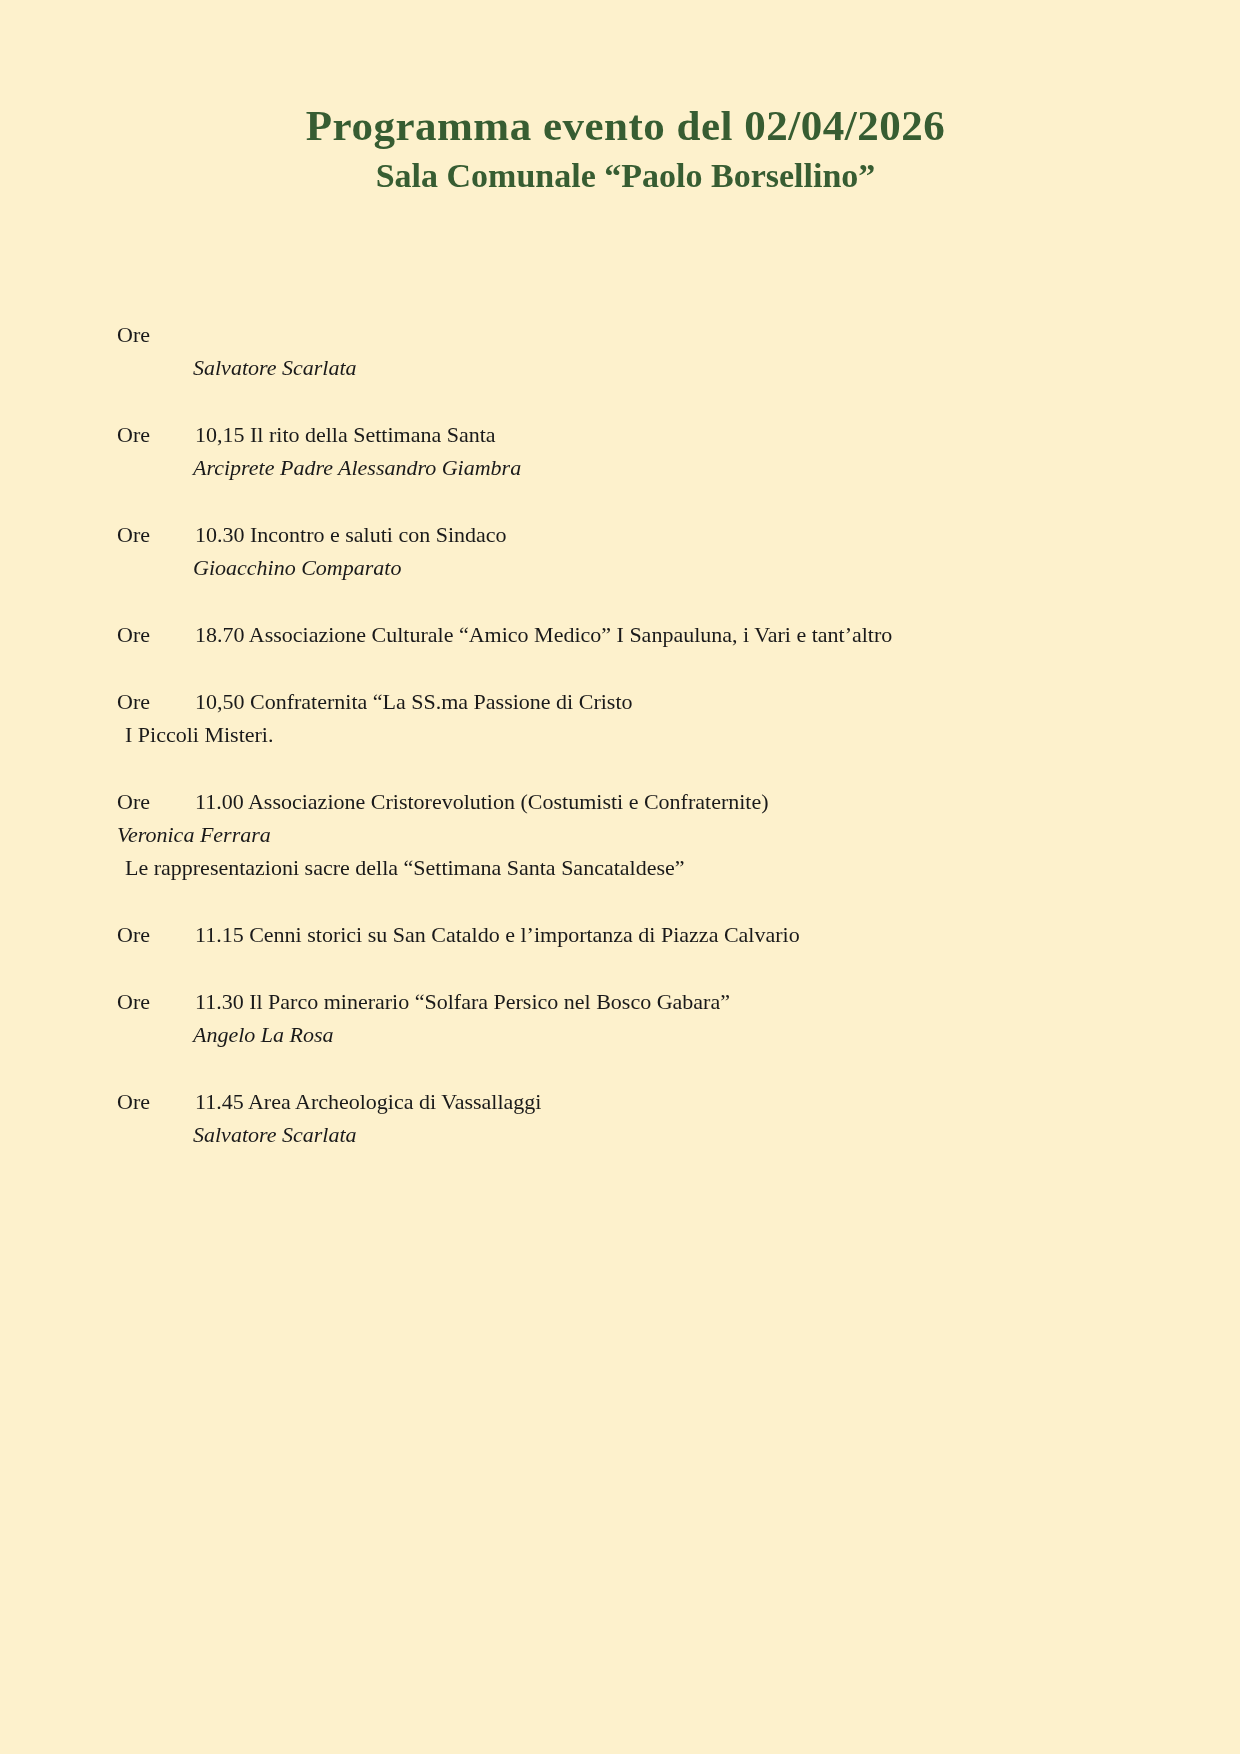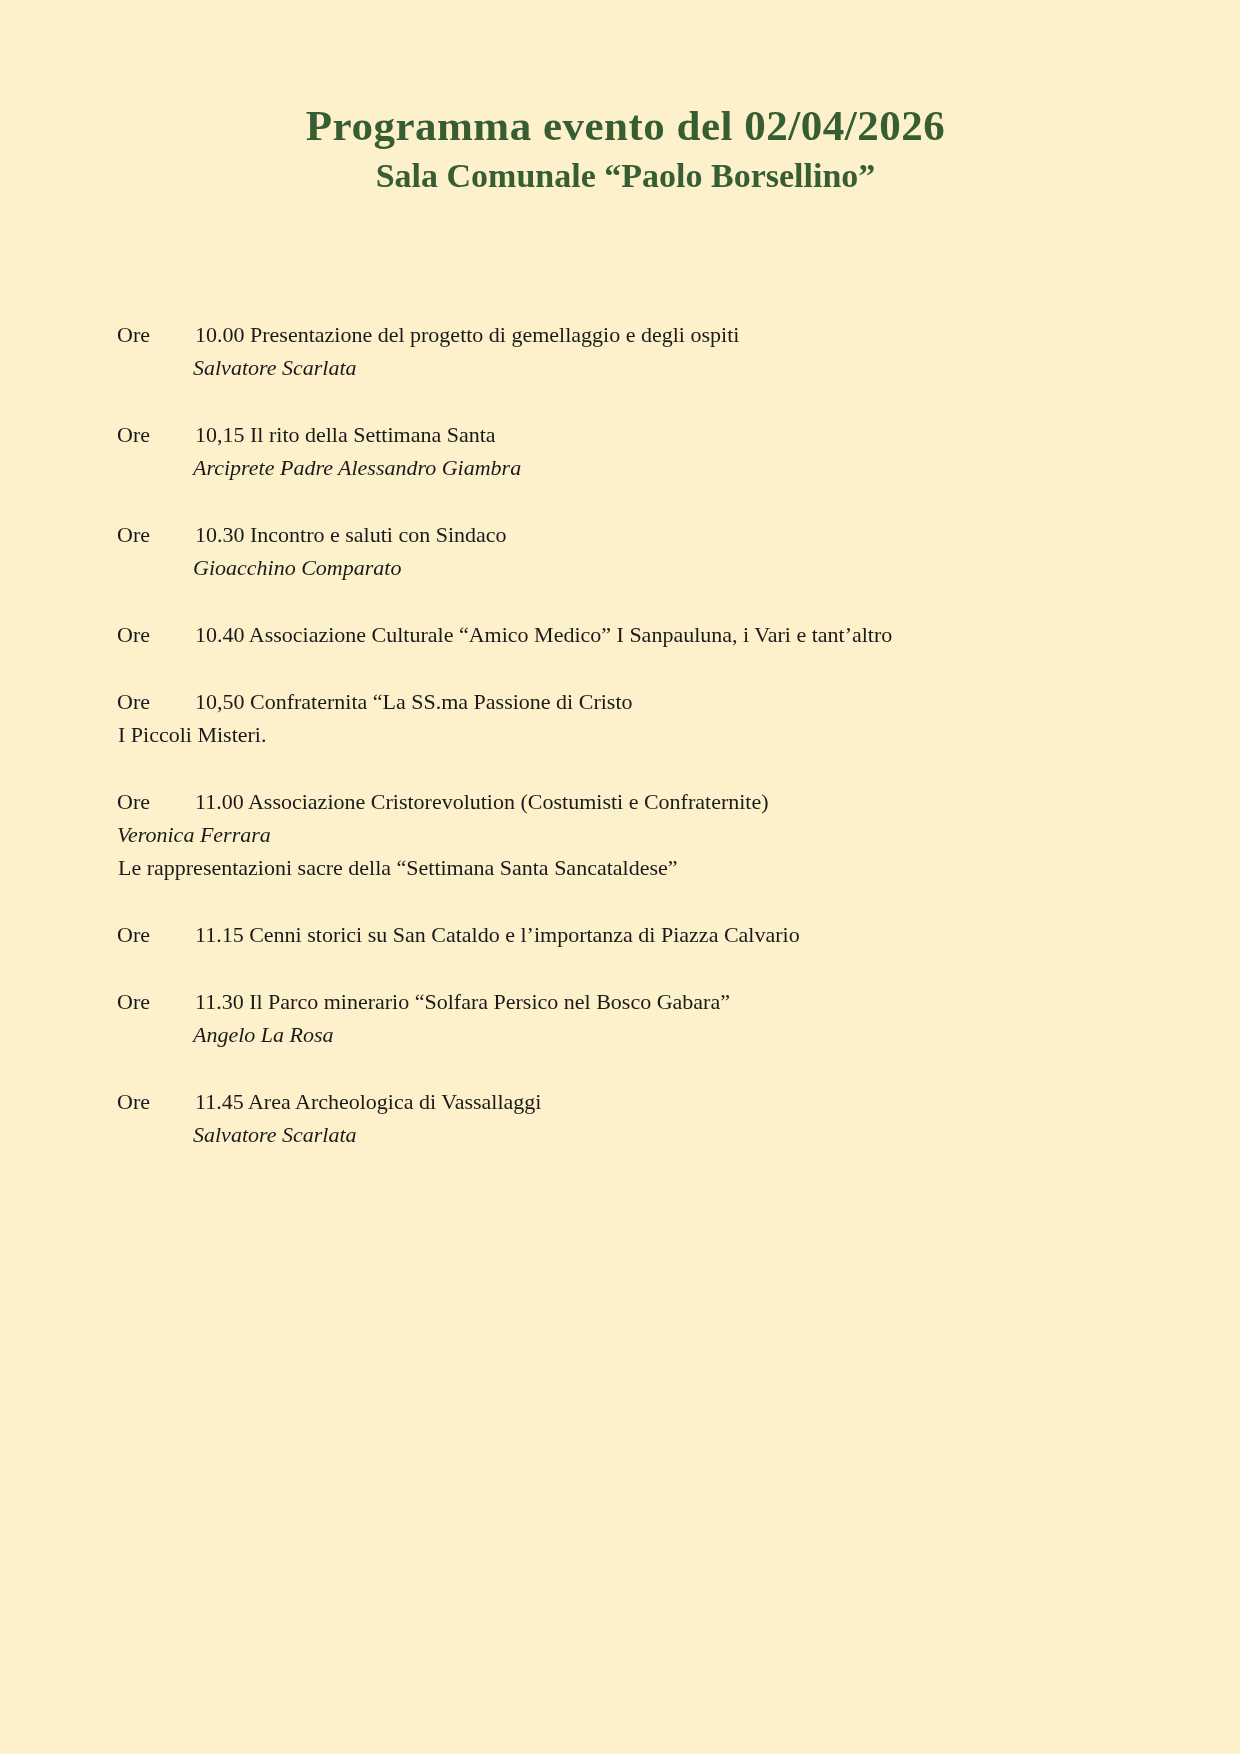--- a/index.html
+++ b/index.html
@@ -45,36 +45,35 @@
   .entry .header-line { display: flex; align-items: flex-end; }
   .entry .ore-label {
     flex: 0 0 78px;
     width: 78px;
   }
   .entry .speaker {
     font-style: italic;
   }
   .entry .speaker.indented { margin-left: 76px; }
   .entry .speaker.flush { margin-left: 0; }
-  .entry .continuation { margin-left: 1px; }
+  .entry .continuation { margin-left: 8px; }
 </style>
 </head>
 <body>
 
 <div class="page">
   <header>
     <h1 class="title">Programma evento del 02/04/2026</h1>
     <h2 class="subtitle">Sala Comunale “Paolo Borsellino”</h2>
   </header>
 
   <main class="program" id="program-list">
   <article class="entry">
     <div class="line header-line">
       <span class="ore-label">Ore</span>
-      <span class="time-title">10.00 Presentazione del progetto di gemellaggio e degli ospiti</span>
     </div>
   <div class="line speaker indented">Salvatore Scarlata</div>
       </article>
 
   <article class="entry">
     <div class="line header-line">
       <span class="ore-label">Ore</span>
       <span class="time-title">10,15 Il rito della Settimana Santa</span>
     </div>
   <div class="line speaker indented">Arciprete Padre Alessandro Giambra</div>
@@ -84,21 +83,21 @@
     <div class="line header-line">
       <span class="ore-label">Ore</span>
       <span class="time-title">10.30 Incontro e saluti con Sindaco</span>
     </div>
   <div class="line speaker indented">Gioacchino Comparato</div>
       </article>
 
   <article class="entry">
     <div class="line header-line">
       <span class="ore-label">Ore</span>
-      <span class="time-title">10.40 Associazione Culturale “Amico Medico” I Sanpauluna, i Vari e tant’altro</span>
+      <span class="time-title">18.70 Associazione Culturale “Amico Medico” I Sanpauluna, i Vari e tant’altro</span>
     </div>
       </article>
 
   <article class="entry">
     <div class="line header-line">
       <span class="ore-label">Ore</span>
       <span class="time-title">10,50 Confraternita “La SS.ma Passione di Cristo</span>
     </div>
   <div class="line continuation">I Piccoli Misteri.</div>
       </article>

